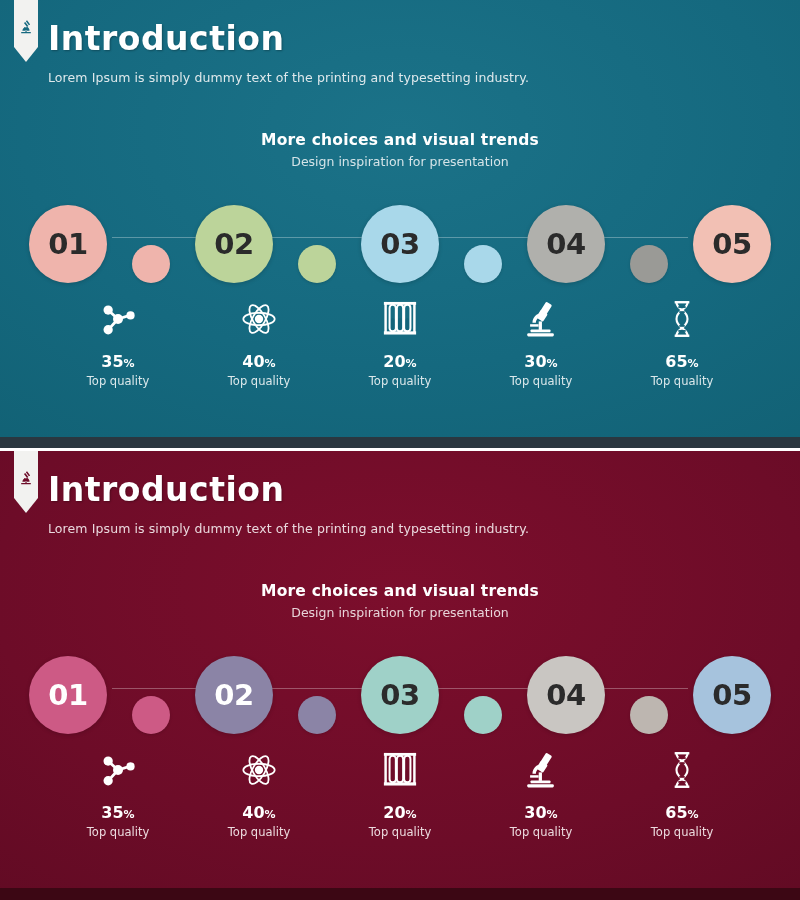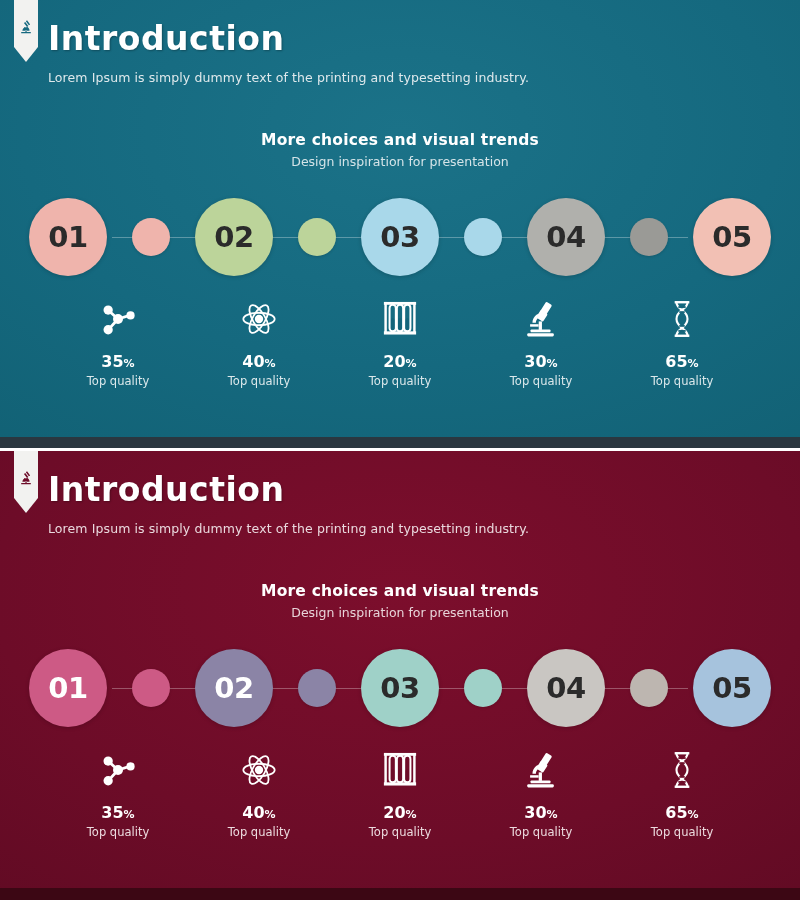--- a/index.html
+++ b/index.html
@@ -118,21 +118,21 @@
     position: absolute;
     left: 112px;
     right: 112px;
     top: 46px;
     height: 1px;
     background: rgba(255,255,255,0.30);
   }
   .chain {
     position: relative;
     display: flex;
-    align-items: center;
+    align-items: flex-end;
     justify-content: center;
     height: 92px;
     gap: 0;
   }
   .big {
     width: 78px;
     height: 78px;
     border-radius: 50%;
     display: flex;
     align-items: center;

